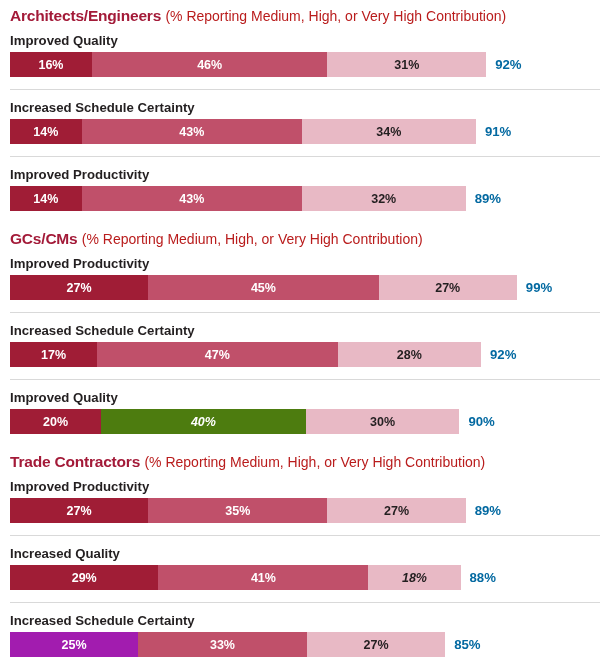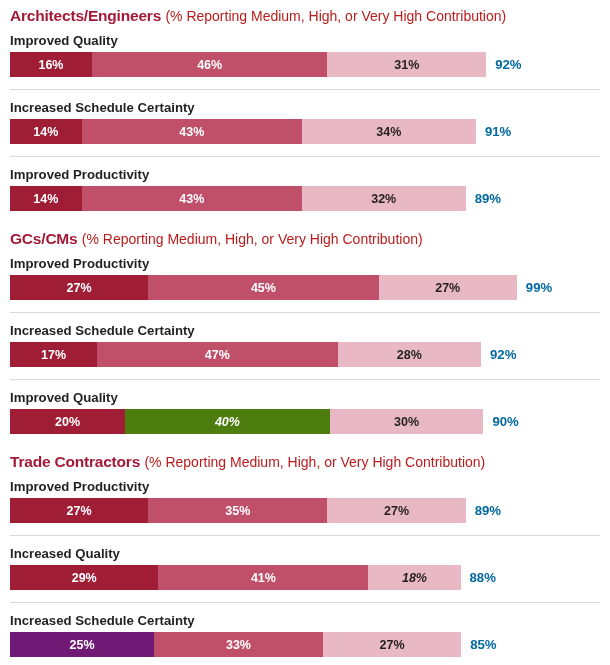--- a/index.html
+++ b/index.html
@@ -153,21 +153,21 @@
               <div class="seg s3" style="width: 143.36px; background: rgb(232, 185, 197); color: rgb(35, 31, 32);">28%</div>
             </div>
             <div class="total">92%</div>
           </div>
         </div>
         <div class="divider"></div>
         <div class="row">
           <div class="row-label">Improved Quality</div>
           <div class="bar-line">
             <div class="bar-track">
-              <div class="seg s1" style="width: 115px; background: rgb(160, 29, 54);">20%</div>
+              <div class="seg s1" style="width: 91px; background: rgb(160, 29, 54);">20%</div>
               <div class="seg s2" style="width: 204.8px; background: #4d7c0f; font-style: italic;">40%</div>
               <div class="seg s3" style="width: 153.6px; background: rgb(232, 185, 197); color: rgb(35, 31, 32);">30%</div>
             </div>
             <div class="total">90%</div>
           </div>
         </div>
       </div>
       <div class="group">
         <div class="group-header"><span class="group-title">Trade Contractors</span> <span class="group-sub">(% Reporting Medium, High, or Very High Contribution)</span></div>
         <div class="row">
@@ -191,21 +191,21 @@
               <div class="seg s3" style="width: 92.16px; background: rgb(232, 185, 197); color: rgb(35, 31, 32); font-style: italic;">18%</div>
             </div>
             <div class="total">88%</div>
           </div>
         </div>
         <div class="divider"></div>
         <div class="row">
           <div class="row-label">Increased Schedule Certainty</div>
           <div class="bar-line">
             <div class="bar-track">
-              <div class="seg s1" style="width: 144px; background: #701a75;">25%</div>
+              <div class="seg s1" style="width: 128px; background: #a21caf;">25%</div>
               <div class="seg s2" style="width: 168.96px; background: rgb(192, 80, 106);">33%</div>
               <div class="seg s3" style="width: 138.24px; background: rgb(232, 185, 197); color: rgb(35, 31, 32);">27%</div>
             </div>
             <div class="total">85%</div>
           </div>
         </div>
       </div>
     </div>
 </div>
 

